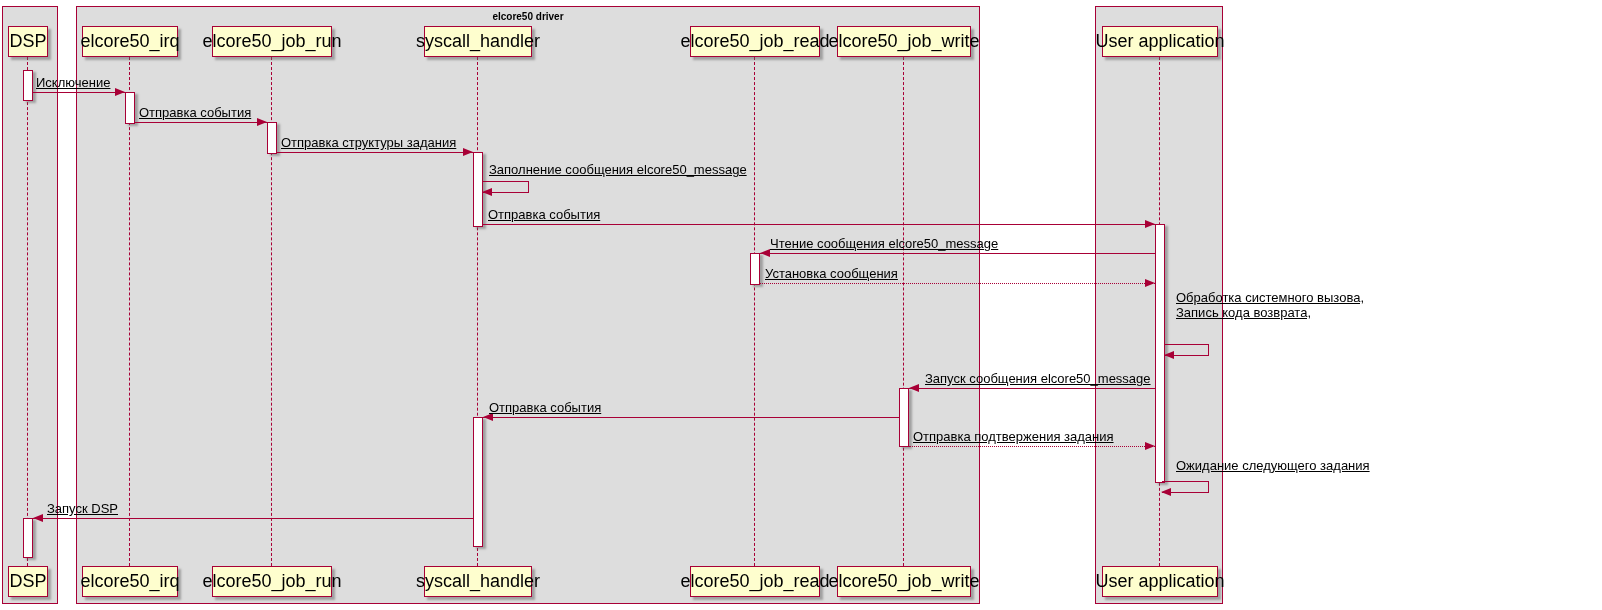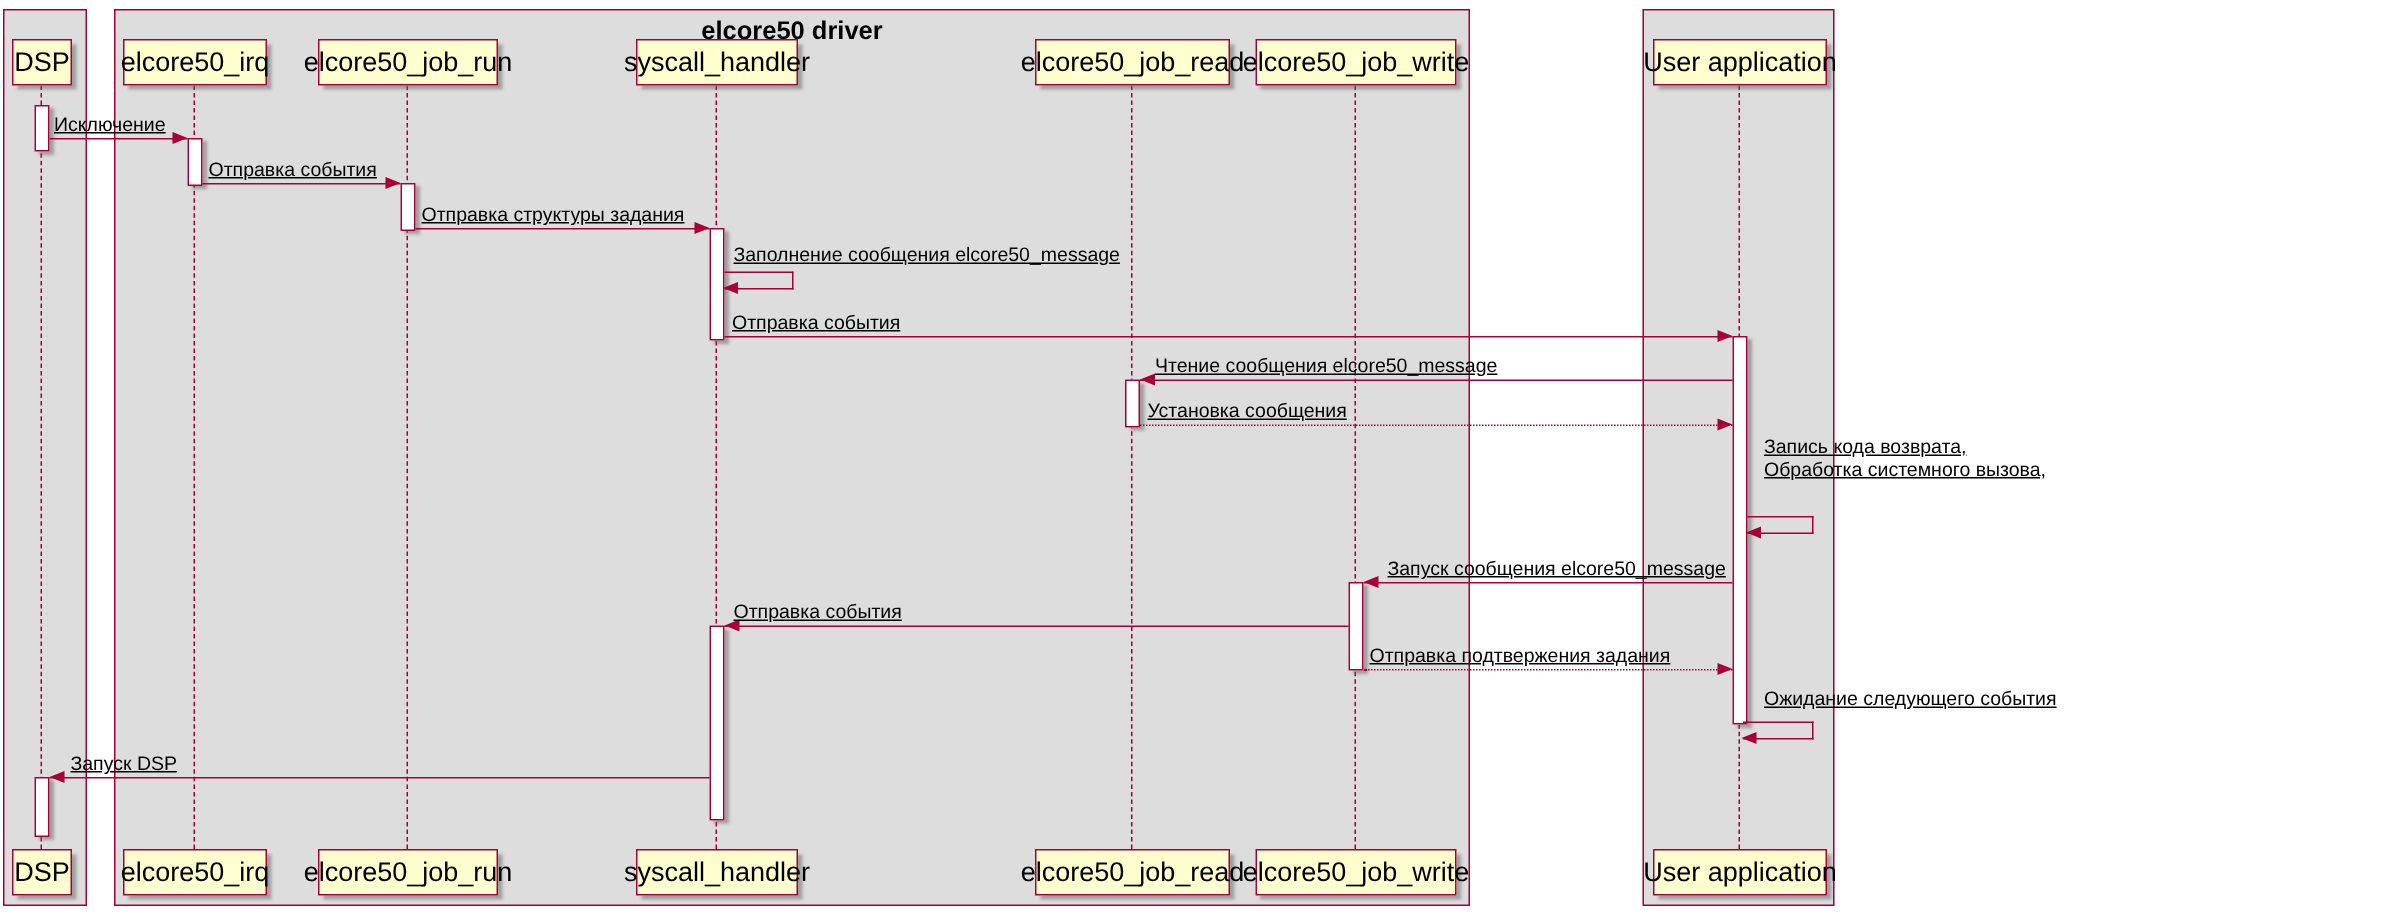--- a/index.html
+++ b/index.html
@@ -1,20 +1,20 @@
 <!DOCTYPE html>
 <html style="--accent: #A80036; --participant-fill: #FEFECE; --frame-fill: #DDDDDD; --activation-fill: #FFFFFF; --text: #000000;"><head>
 <meta charset="utf-8">
 <style>
   html,body { margin:0; padding:0; background:#ffffff; }
   body { font-family:"Liberation Sans","DejaVu Sans",sans-serif; }
   .canvas { position:relative; width:1602px; height:610px; background:#ffffff; overflow:hidden; }
 
   .frame { position:absolute; background:var(--frame-fill,#DDDDDD); border:1.5px solid var(--accent,#A80036); box-sizing:border-box; }
-  .frame-title { font-size:17px; font-weight:bold; color:var(--text,#000); text-align:center; margin-top:4px; white-space:nowrap; }
+  .frame-title { font-size:10px; font-weight:bold; color:var(--text,#000); text-align:center; margin-top:4px; white-space:nowrap; }
 
   .ll { position:absolute; width:0; border-left:1px dashed var(--accent,#A80036); top:57px; height:509px; }
 
   .act { position:absolute; width:10px; background:var(--activation-fill,#fff); border:1.5px solid var(--accent,#A80036); box-sizing:border-box; box-shadow:3px 2px 2px rgba(100,100,100,.5); }
 
   .pbox { position:absolute; height:31px; background:var(--participant-fill,#FEFECE); border:1.5px solid var(--accent,#A80036); box-sizing:border-box; box-shadow:3px 3px 2px rgba(100,100,100,.5); display:flex; align-items:center; justify-content:center; font-size:18px; color:var(--text,#000); white-space:nowrap; }
 
   .msg { position:absolute; height:0; border-top:1px solid var(--accent,#A80036); }
   .msg.dot { border-top-style:dotted; }
   .hr { position:absolute; right:0; top:-5px; width:0; height:0;
@@ -101,27 +101,27 @@
     </div>
 
   <div class="lbl" style="left:36px;top:75px">Исключение</div>
   <div class="lbl" style="left:139px;top:105px">Отправка события</div>
   <div class="lbl" style="left:281px;top:135px">Отправка структуры задания</div>
   <div class="lbl" style="left:489px;top:162px">Заполнение сообщения elcore50_message</div>
   <div class="lbl" style="left:488px;top:207px">Отправка события</div>
   <div class="lbl" style="left:770px;top:236px">Чтение сообщения elcore50_message</div>
   <div class="lbl" style="left:765px;top:266px">Установка сообщения</div>
   <div class="lbl" style="left:1176px;top:290px">
+    <div>Обработка системного вызова,</div>
     <div>Запись кода возврата,</div>
-    <div>Обработка системного вызова,</div>
   </div>
   <div class="lbl" style="left:925px;top:371px">Запуск сообщения elcore50_message</div>
   <div class="lbl" style="left:489px;top:400px">Отправка события</div>
   <div class="lbl" style="left:913px;top:429px">Отправка подтвержения задания</div>
-  <div class="lbl" style="left:1176px;top:458px">Ожидание следующего события</div>
+  <div class="lbl" style="left:1176px;top:458px">Ожидание следующего задания</div>
   <div class="lbl" style="left:47px;top:501px">Запуск DSP</div>
 
   <div class="pbox" style="left:8px;top:26px;width:40px">DSP</div>
   <div class="pbox" style="left:82px;top:26px;width:96px">elcore50_irq</div>
   <div class="pbox" style="left:212px;top:26px;width:120px">elcore50_job_run</div>
   <div class="pbox" style="left:424px;top:26px;width:108px">syscall_handler</div>
   <div class="pbox" style="left:690px;top:26px;width:130px">elcore50_job_read</div>
   <div class="pbox" style="left:837px;top:26px;width:134px">elcore50_job_write</div>
   <div class="pbox" style="left:1102px;top:26px;width:116px">User application</div>
 

